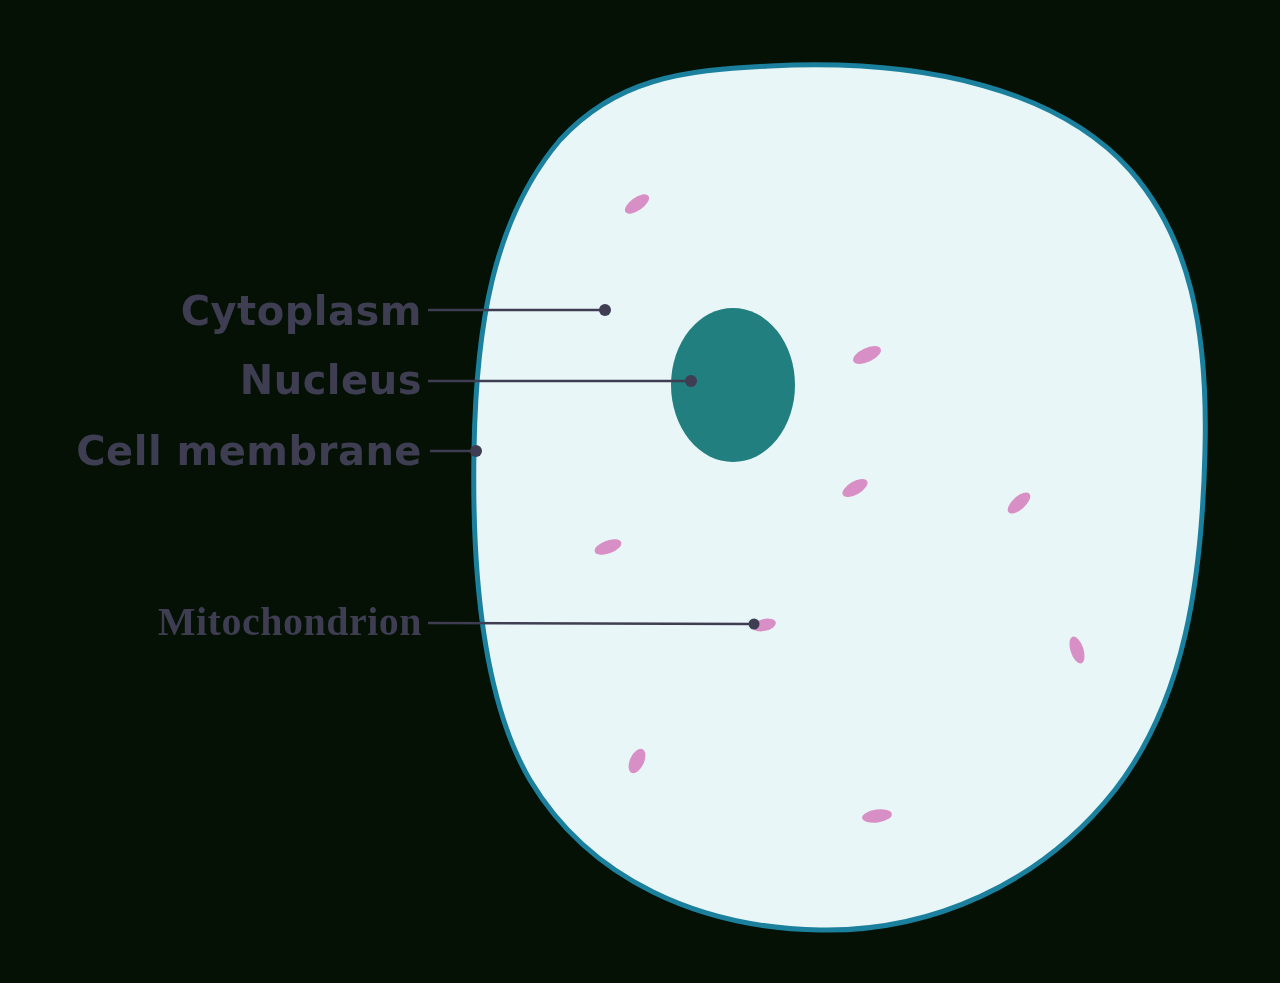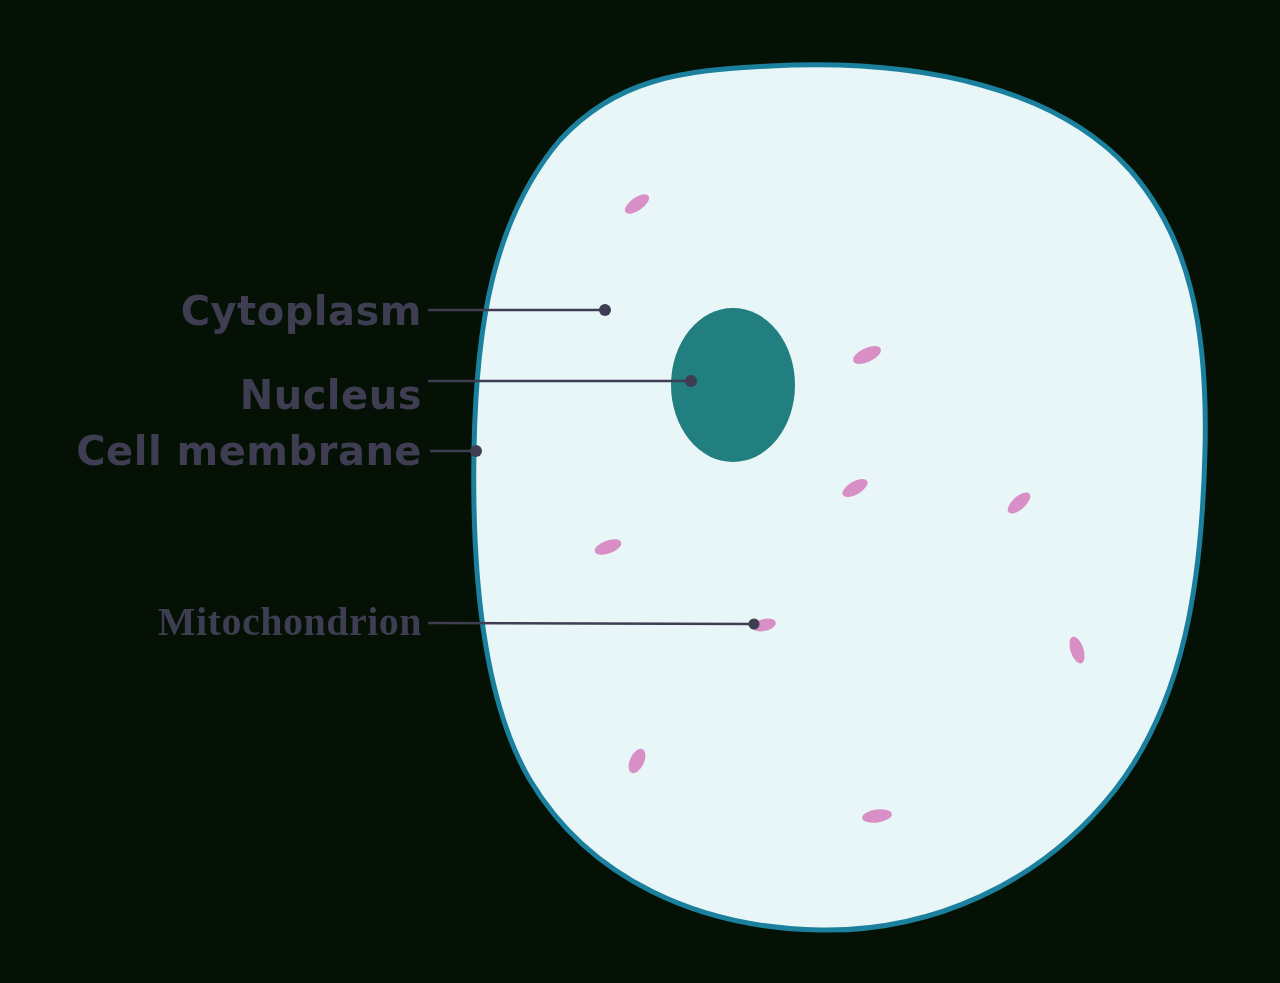--- a/index.html
+++ b/index.html
@@ -56,21 +56,21 @@
     height: 44px;
     line-height: 44px;
     font-size: 40px;
     font-weight: bold;
     letter-spacing: 0.5px;
     color: var(--label);
     white-space: nowrap;
     text-align: right;
   }
   .label-cytoplasm    { top: 289px; }
-  .label-nucleus      { top: 373px; }
+  .label-nucleus      { top: 358px; }
   .label-membrane     { top: 429px; margin-left: 25px; }
   .label-mitochondrion{ top: 600px; font-family: Liberation Serif, serif; }
 </style>
 </head>
 <body>
 
 <div class="stage">
 
   <svg class="diagram" width="1280" height="983" viewBox="0 0 1280 983">
 

